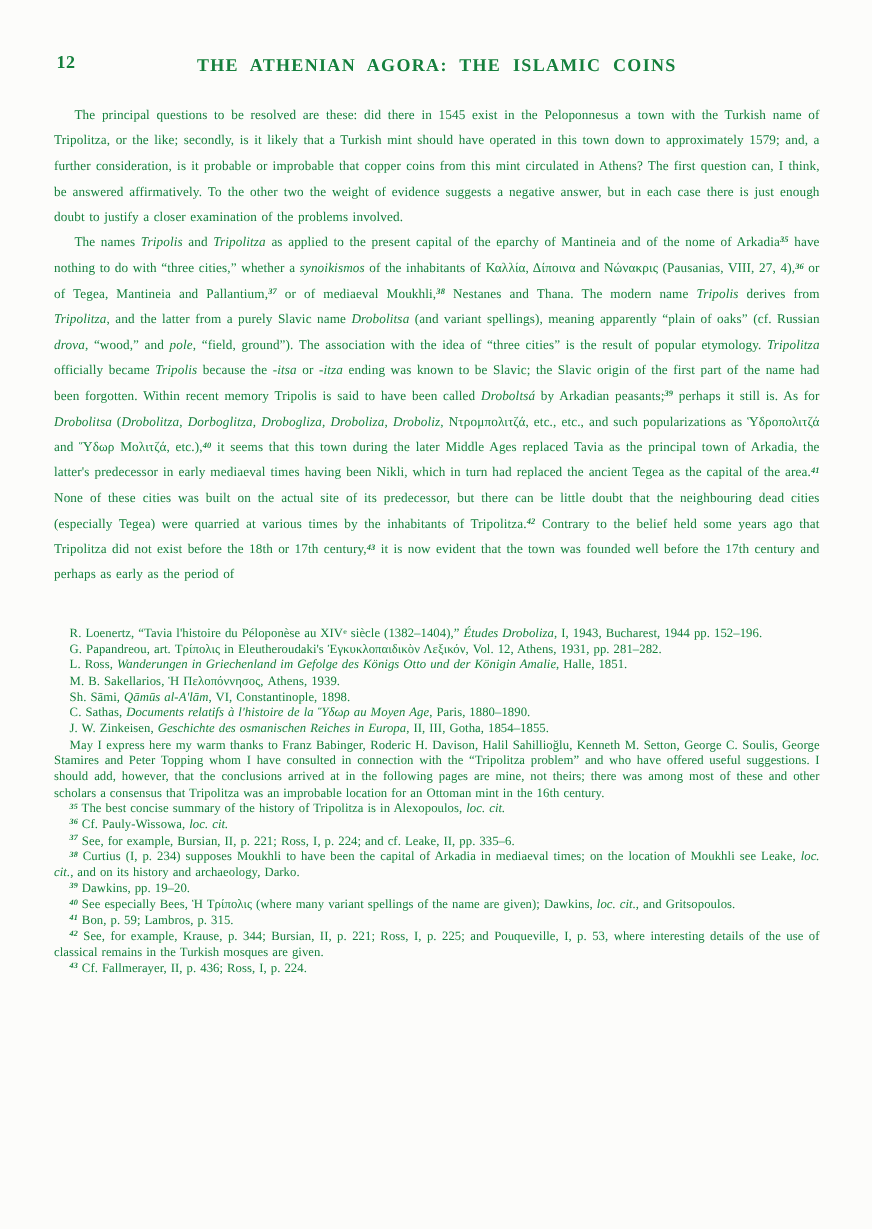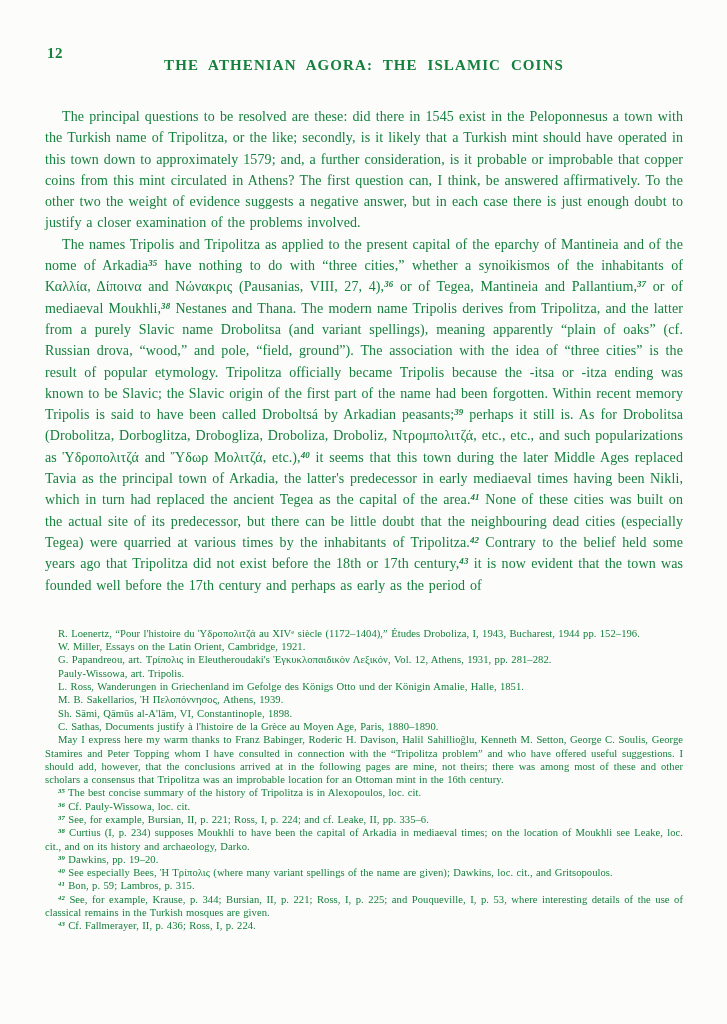--- a/index.html
+++ b/index.html
@@ -26,31 +26,31 @@
   }
   .page-number {
     position: absolute;
     left: 2px;
     top: 45px;
     font-size: 15px;
     font-weight: 700;
     letter-spacing: 0.5px;
   }
   .running-title {
-    margin: 12px;
+    margin: 2px;
     text-align: center;
     font-size: 15px;
     font-weight: 700;
     letter-spacing: 1.1px;
     word-spacing: 5px;
     white-space: nowrap;
   }
   .body-text {
-    margin-top: 40px;
-    font-size: 14px;
+    margin-top: 20px;
+    font-size: 11px;
     line-height: 21.3px;
     text-align: justify;
     letter-spacing: 0.1px;
     word-spacing: 0.08em;
   }
   .body-text p {
     margin: 0;
     text-indent: 17px;
   }
   .footnotes {
@@ -59,21 +59,21 @@
     line-height: 13.3px;
     text-align: justify;
     letter-spacing: 0.05px;
     word-spacing: 0.06em;
   }
   .footnotes p {
     margin: 0;
     text-indent: 13px;
   }
   .run { font-style: normal; }
-  .run.i { }
+  .run.i { font-style: italic; }
   .run.sup, .run.sups {
     font-size: 0.64em;
     line-height: 0;
     vertical-align: baseline;
     position: relative;
     top: -0.45em;
   }
   .run.sup { font-weight: 700; font-style: italic; }
 </style>
 </head>
@@ -84,28 +84,27 @@
     <span class="page-number">12</span>
     <h1 class="running-title">THE ATHENIAN AGORA: THE ISLAMIC COINS</h1>
   </header>
 
   <main class="body-text" id="body-container">
       <p><span class="run">The principal questions to be resolved are these: did there in 1545 exist in the Peloponnesus a town with the Turkish name of Tripolitza, or the like; secondly, is it likely that a Turkish mint should have operated in this town down to approximately 1579; and, a further consideration, is it probable or improbable that copper coins from this mint circulated in Athens? The first question can, I think, be answered affirmatively. To the other two the weight of evidence suggests a negative answer, but in each case there is just enough doubt to justify a closer examination of the problems involved.</span></p>
       <p><span class="run">The names </span><span class="run i">Tripolis</span><span class="run"> and </span><span class="run i">Tripolitza</span><span class="run"> as applied to the present capital of the eparchy of Mantineia and of the nome of Arkadia</span><span class="run sup">35</span><span class="run"> have nothing to do with “three cities,” whether a </span><span class="run i">synoikismos</span><span class="run"> of the inhabitants of Καλλία, Δίποινα and Νώνακρις (Pausanias, VIII, 27, 4),</span><span class="run sup">36</span><span class="run"> or of Tegea, Mantineia and Pallantium,</span><span class="run sup">37</span><span class="run"> or of mediaeval Moukhli,</span><span class="run sup">38</span><span class="run"> Nestanes and Thana. The modern name </span><span class="run i">Tripolis</span><span class="run"> derives from </span><span class="run i">Tripolitza</span><span class="run">, and the latter from a purely Slavic name </span><span class="run i">Drobolitsa</span><span class="run"> (and variant spellings), meaning apparently “plain of oaks” (cf. Russian </span><span class="run i">drova</span><span class="run">, “wood,” and </span><span class="run i">pole</span><span class="run">, “field, ground”). The association with the idea of “three cities” is the result of popular etymology. </span><span class="run i">Tripolitza</span><span class="run"> officially became </span><span class="run i">Tripolis</span><span class="run"> because the </span><span class="run i">-itsa</span><span class="run"> or </span><span class="run i">-itza</span><span class="run"> ending was known to be Slavic; the Slavic origin of the first part of the name had been forgotten. Within recent memory Tripolis is said to have been called </span><span class="run i">Droboltsá</span><span class="run"> by Arkadian peasants;</span><span class="run sup">39</span><span class="run"> perhaps it still is. As for </span><span class="run i">Drobolitsa</span><span class="run"> (</span><span class="run i">Drobolitza, Dorboglitza, Drobogliza, Droboliza, Droboliz</span><span class="run">, Ντρομπολιτζά, etc., etc., and such popularizations as Ὑδροπολιτζά and Ὕδωρ Μολιτζά, etc.),</span><span class="run sup">40</span><span class="run"> it seems that this town during the later Middle Ages replaced Tavia as the principal town of Arkadia, the latter's predecessor in early mediaeval times having been Nikli, which in turn had replaced the ancient Tegea as the capital of the area.</span><span class="run sup">41</span><span class="run"> None of these cities was built on the actual site of its predecessor, but there can be little doubt that the neighbouring dead cities (especially Tegea) were quarried at various times by the inhabitants of Tripolitza.</span><span class="run sup">42</span><span class="run"> Contrary to the belief held some years ago that Tripolitza did not exist before the 18th or 17th century,</span><span class="run sup">43</span><span class="run"> it is now evident that the town was founded well before the 17th century and perhaps as early as the period of</span></p>
     </main>
 
   <section class="footnotes" id="footnotes-container">
-      <p><span class="run">R. Loenertz, “Pour l'histoire du Ὑδροπολιτζά au XIV</span><span class="run sups">e</span><span class="run"> siècle (1172–1404),” </span><span class="run i">Études Droboliza</span><span class="run">, I, 1943, Bucharest, 1944 pp. 152–196.</span></p>
-      <p><span class="run">W. Miller, </span><span class="run i">Essays on the Latin Orient</span><span class="run">, Cambridge, 1921.</span></p>
+      <p><span class="run">R. Loenertz, “Tavia l'histoire du Péloponèse au XIV</span><span class="run sups">e</span><span class="run"> siècle (1382–1404),” </span><span class="run i">Études Droboliza</span><span class="run">, I, 1943, Bucharest, 1944 pp. 152–196.</span></p>
       <p><span class="run">G. Papandreou, art. Τρίπολις in Eleutheroudaki's Ἐγκυκλοπαιδικὸν Λεξικόν, Vol. 12, Athens, 1931, pp. 281–282.</span></p>
-      <p><span class="run">Pauly-Wissowa, art. </span><span class="run i">Tripolis</span><span class="run">.</span></p>
       <p><span class="run">L. Ross, </span><span class="run i">Wanderungen in Griechenland im Gefolge des Königs Otto und der Königin Amalie</span><span class="run">, Halle, 1851.</span></p>
       <p><span class="run">M. B. Sakellarios, Ἡ Πελοπόννησος, Athens, 1939.</span></p>
       <p><span class="run">Sh. Sāmi, </span><span class="run i">Qāmūs al-A'lām</span><span class="run">, VI, Constantinople, 1898.</span></p>
-      <p><span class="run">C. Sathas, </span><span class="run i">Documents justify à l'histoire de la Grèce au Moyen Age</span><span class="run">, Paris, 1880–1890.</span></p>
+      <p><span class="run">C. Sathas, </span><span class="run i">Documents relatifs à l'histoire de la Ὕδωρ au Moyen Age</span><span class="run">, Paris, 1880–1890.</span></p>
+      <p><span class="run">J. W. Zinkeisen, </span><span class="run i">Geschichte des osmanischen Reiches in Europa</span><span class="run">, II, III, Gotha, 1854–1855.</span></p>
       <p><span class="run">May I express here my warm thanks to Franz Babinger, Roderic H. Davison, Halil Sahillioğlu, Kenneth M. Setton, George C. Soulis, George Stamires and Peter Topping whom I have consulted in connection with the “Tripolitza problem” and who have offered useful suggestions. I should add, however, that the conclusions arrived at in the following pages are mine, not theirs; there was among most of these and other scholars a consensus that Tripolitza was an improbable location for an Ottoman mint in the 16th century.</span></p>
       <p><span class="run sup">35</span><span class="run"> The best concise summary of the history of Tripolitza is in Alexopoulos, </span><span class="run i">loc. cit.</span></p>
       <p><span class="run sup">36</span><span class="run"> Cf. Pauly-Wissowa, </span><span class="run i">loc. cit.</span></p>
       <p><span class="run sup">37</span><span class="run"> See, for example, Bursian, II, p. 221; Ross, I, p. 224; and cf. Leake, II, pp. 335–6.</span></p>
       <p><span class="run sup">38</span><span class="run"> Curtius (I, p. 234) supposes Moukhli to have been the capital of Arkadia in mediaeval times; on the location of Moukhli see Leake, </span><span class="run i">loc. cit.</span><span class="run">, and on its history and archaeology, Darko.</span></p>
       <p><span class="run sup">39</span><span class="run"> Dawkins, pp. 19–20.</span></p>
       <p><span class="run sup">40</span><span class="run"> See especially Bees, Ἡ Τρίπολις (where many variant spellings of the name are given); Dawkins, </span><span class="run i">loc. cit.</span><span class="run">, and Gritsopoulos.</span></p>
       <p><span class="run sup">41</span><span class="run"> Bon, p. 59; Lambros, p. 315.</span></p>
       <p><span class="run sup">42</span><span class="run"> See, for example, Krause, p. 344; Bursian, II, p. 221; Ross, I, p. 225; and Pouqueville, I, p. 53, where interesting details of the use of classical remains in the Turkish mosques are given.</span></p>
       <p><span class="run sup">43</span><span class="run"> Cf. Fallmerayer, II, p. 436; Ross, I, p. 224.</span></p>

